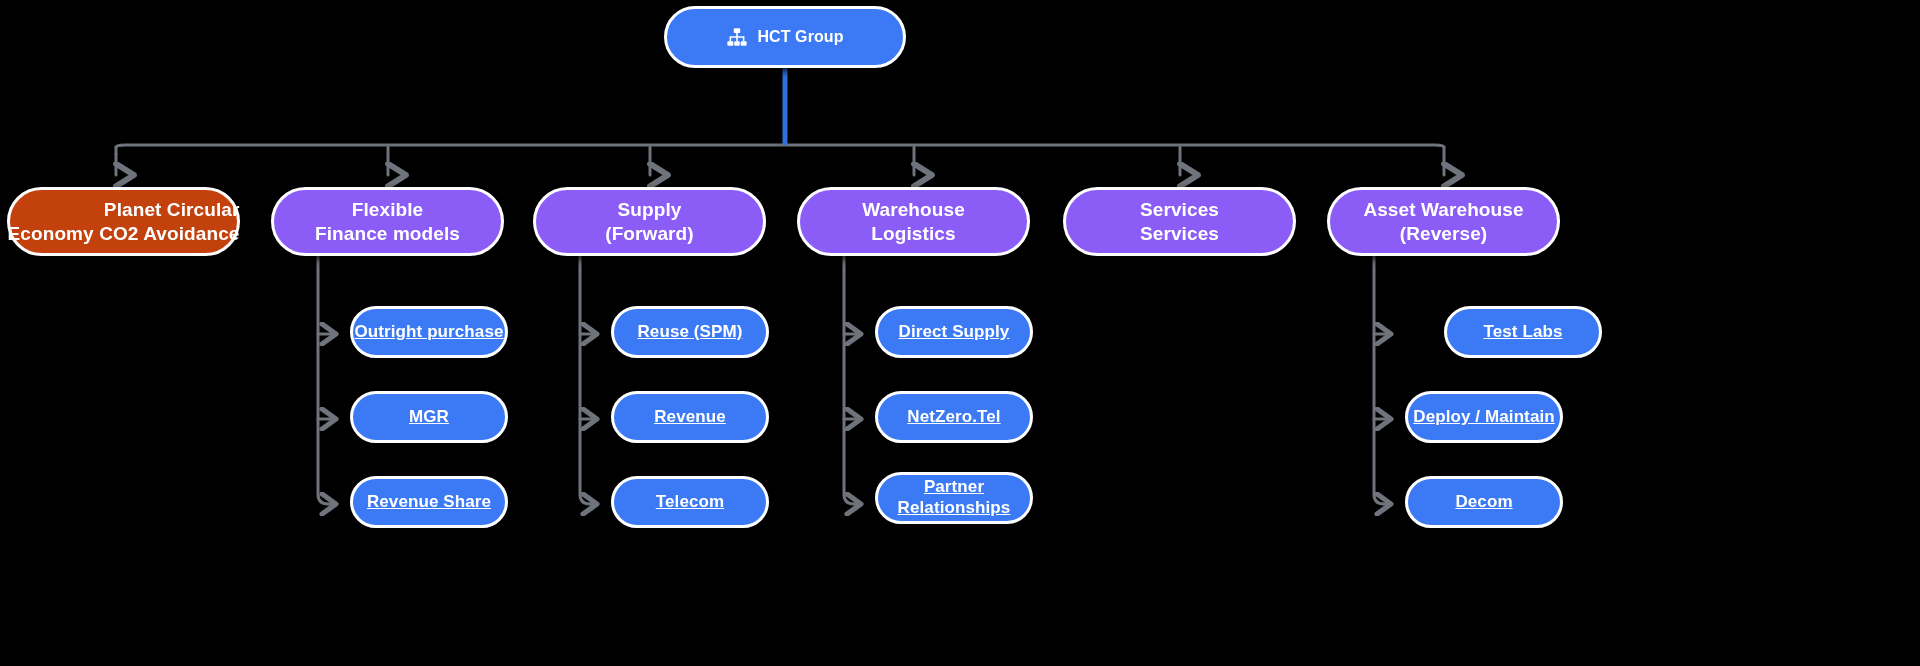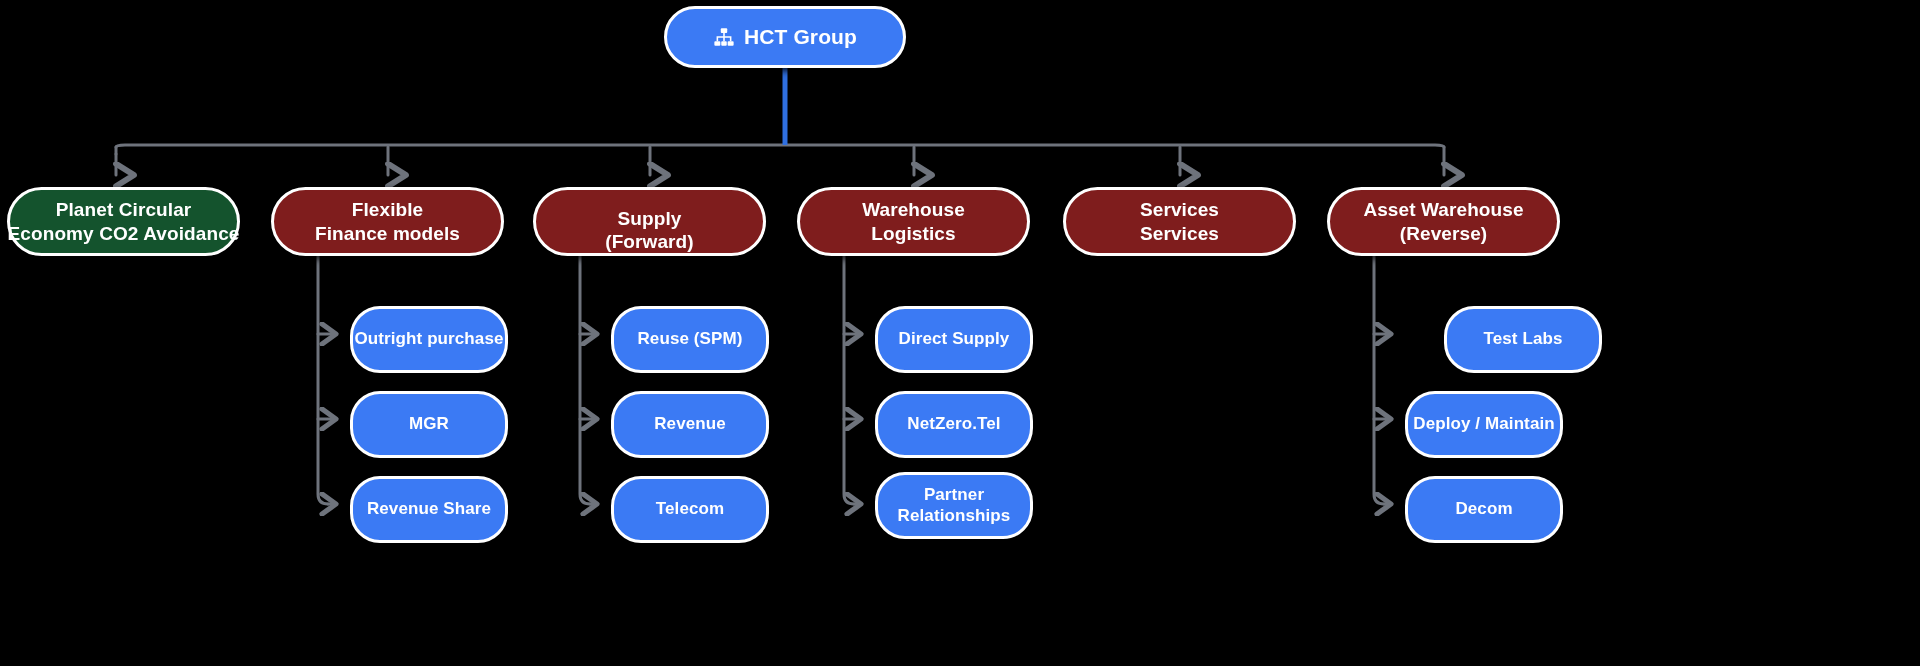--- a/index.html
+++ b/index.html
@@ -17,35 +17,36 @@
     display:flex;align-items:center;justify-content:center;
     text-align:center;color:#fff;font-weight:bold;
     border:3px solid #ffffff;border-radius:999px;
     line-height:1.22;letter-spacing:.1px;
     box-shadow:0 3px 7px rgba(0,0,0,.85);
   }
   .node .lines{display:block;}
   .node .ln{display:block;white-space:nowrap;}
 
   .root{
-    background:#3b7af4;width:242px;height:62px;font-size:21px;
+    background:#3b7af4;width:242px;height:62px;font-size:16px;
     left:664px;top:6px;border-radius:34px;
   }
   .root .rowflex{display:flex;align-items:center;gap:9px;}
   .root-ico{width:22px;height:22px;display:inline-block;flex:0 0 auto;}
 
   .cat{
-    background:#7f1d1d;width:233px;height:69px;font-size:19px;
+    background:#8b5cf6;width:233px;height:69px;font-size:19px;
     top:187px;border-radius:36px;
   }
-  .cat.green{background:#14532d;}
+  .cat.green{background:#c2410c;text-align:right;}
 
   .leaf{
-    background:#3b7af4;width:158px;height:67px;font-size:17px;
+    background:#3b7af4;width:158px;height:52px;font-size:17px;
     border-radius:30px;
+    text-decoration:underline;
   }
 </style>
 </head>
 <body>
 
 <div id="canvas">
 
   <svg class="wires" viewBox="0 0 1920 666" xmlns="http://www.w3.org/2000/svg">
     <defs>
       <marker id="arrowDown" viewBox="0 0 12 12" refX="6" refY="10" markerWidth="9" markerHeight="9" orient="auto-start-reverse">
@@ -121,21 +122,21 @@
       <div class="leaf node" style="left: 350px; top: 391px;">
         <span class="lines">
           <span class="ln">MGR</span>
         </span>
       </div>
       <div class="leaf node" style="left: 350px; top: 476px;">
         <span class="lines">
           <span class="ln">Revenue Share</span>
         </span>
       </div>
-      <div class="node cat" style="left: 533px; width: 233px; align-items: flex-end;">
+      <div class="node cat" style="left: 533px; width: 233px;">
         <span class="lines">
           <span class="ln">Supply</span>
           <span class="ln">(Forward)</span>
         </span>
       </div>
       <div class="leaf node" style="left: 611px; top: 306px;">
         <span class="lines">
           <span class="ln">Reuse (SPM)</span>
         </span>
       </div>

